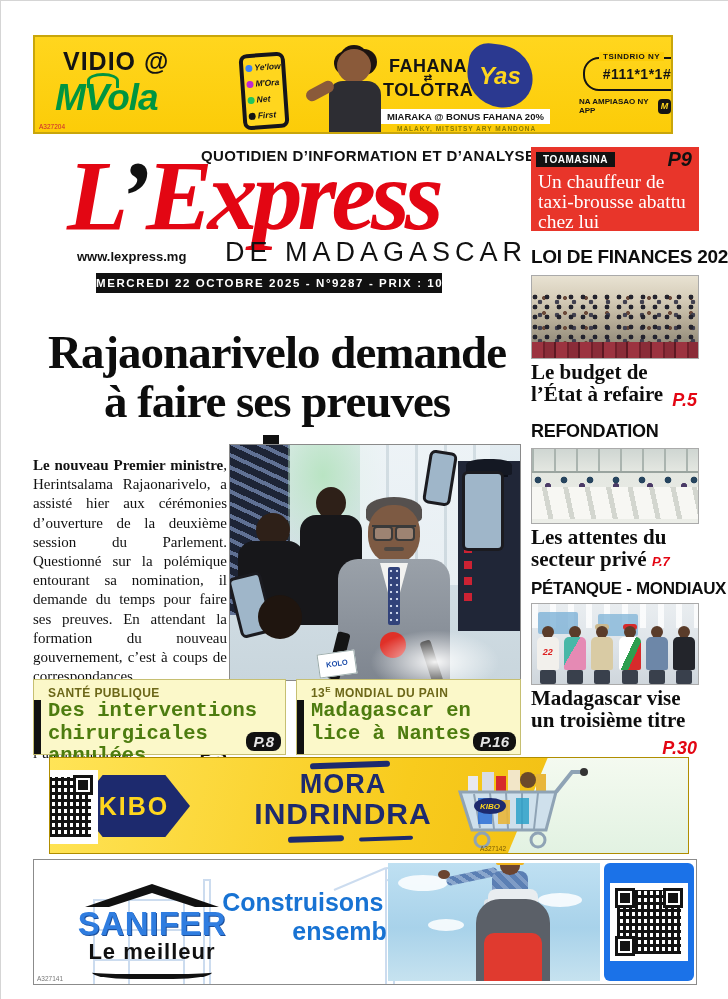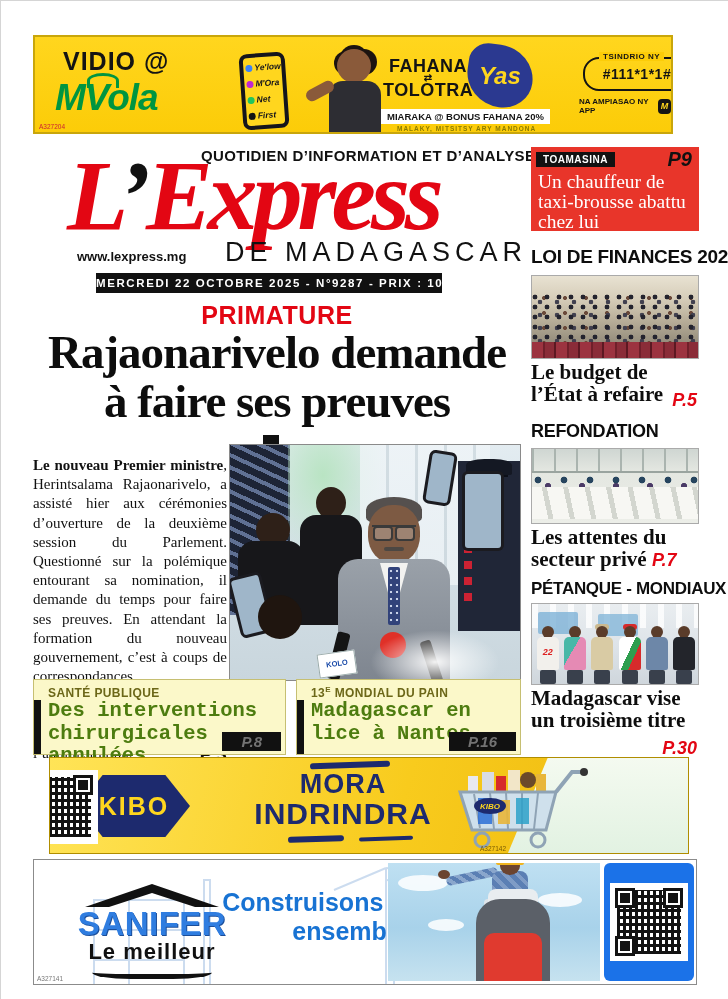--- a/index.html
+++ b/index.html
@@ -80,21 +80,21 @@
   .mp-glow{position:absolute;left:140px;bottom:-14px;width:130px;height:64px;background:radial-gradient(rgba(255,255,255,.95),rgba(255,255,255,0) 70%);}
 
   
   .sidebar{left:530px;top:146px;width:168px;height:618px;}
   .redbox{position:absolute;left:0;top:0;width:168px;height:84px;background:#e8352a;}
   .redbox .strip{position:absolute;left:5px;top:5px;background:#111;color:#fff;font-size:10px;font-weight:900;padding:2px 7px;letter-spacing:.5px;}
   .redbox .p9{position:absolute;right:7px;top:1px;font-size:20px;font-weight:900;font-style:italic;color:#111;}
   .redbox .h{position:absolute;left:7px;top:25px;width:155px;color:#fff;font-family:"Liberation Serif",serif;font-weight:400;font-size:19.5px;line-height:1.02;}
   .sb-kicker{position:absolute;left:0;font-size:18px;font-weight:900;color:#0d0d0d;letter-spacing:-.3px;white-space:nowrap;}
   .sb-head{position:absolute;left:0;width:168px;font-family:"Liberation Serif",serif;font-weight:700;font-size:21px;line-height:1.06;color:#0d0d0d;}
-  .sb-head .pg{font-size:18px;}
+  .sb-head .pg{font-size:13px;}
   .sb-head .pg-abs{position:absolute;right:2px;bottom:1px;font-size:18px;}
   .sb-photo{position:absolute;left:0;width:168px;overflow:hidden;border:1px solid #aaa;box-sizing:border-box;}
   .ph-parl{background:linear-gradient(180deg,#e8e2d2 0%,#d6cdb9 28%,#b7ad98 55%,#7c7668 100%);}
   .ph-parl .crowd{position:absolute;left:0;top:22%;width:100%;height:60%;
      background-image:radial-gradient(circle at 3px 3px,#23232e 2.1px,transparent 2.7px),
                       radial-gradient(circle at 8px 8px,#41404f 2px,transparent 2.6px),
                       radial-gradient(circle at 12px 4px,#6b4a3a 1.7px,transparent 2.3px);
      background-size:12px 10px,17px 13px,21px 15px;}
   .ph-parl .chairs{position:absolute;left:0;bottom:0;width:100%;height:20%;
      background:repeating-linear-gradient(90deg,#9c3340 0 11px,#6f1f2a 11px 13px,#8a2c38 13px 22px,#5c1822 22px 24px);}
@@ -115,21 +115,21 @@
   .fig .ft{position:absolute;top:11px;left:0;width:22px;height:33px;border-radius:5px 5px 2px 2px;font-size:9px;font-weight:900;font-style:italic;text-align:center;line-height:30px;}
   .fig .fl{position:absolute;top:44px;left:3px;width:16px;height:14px;background:#39404c;border-radius:2px;}
   .fig .cap{position:absolute;top:-2px;left:4px;width:14px;height:6px;border-radius:3px;}
 
   
   .teaser{background:#fbf8c9;border:1px solid #c6bf72;box-sizing:border-box;}
   .teaser::before{content:"";position:absolute;left:0;top:20px;bottom:0;width:7px;background:#111;}
   .teaser .tk{position:absolute;left:14px;top:5px;font-size:12px;font-weight:900;color:#6c6718;letter-spacing:.4px;}
   .teaser .tk sup{font-size:8px;}
   .teaser .th{position:absolute;left:14px;top:20px;right:6px;font-family:Liberation Mono, monospace;font-weight:700;font-size:20.5px;line-height:1.1;color:#4d7c0f;}
-  .teaser .tp{position:absolute;right:4px;bottom:3px;background:#111;color:#737373;font-size:15px;font-weight:900;font-style:italic;padding:1px 19px;}
+  .teaser .tp{position:absolute;right:4px;bottom:3px;background:#111;color:#e5e5e5;font-size:15px;font-weight:900;font-style:italic;padding:1px 7px;border-radius:8px;}
   .teaser1{left:32px;top:678px;width:253px;height:76px;}
   .teaser2{left:295px;top:678px;width:225px;height:76px;}
 
   
   .kibo-ad{left:48px;top:756px;width:640px;height:97px;background:linear-gradient(105deg,#ffe457 0%,#f8cb1d 55%,#edb70d 100%);border:1px solid #b08d00;box-sizing:border-box;overflow:hidden;}
   .kibo-right{position:absolute;right:0;top:0;width:180px;height:100%;background:linear-gradient(180deg,#f4faf0,#e2f2e2);clip-path:polygon(22% 0,100% 0,100% 100%,0 100%);}
   .kibo-hex{position:absolute;left:28px;top:17px;width:112px;height:62px;background:#1d2a6e;clip-path:polygon(22% 0,78% 0,100% 50%,78% 100%,22% 100%,0 50%);display:flex;align-items:center;justify-content:center;}
   .kibo-hex span{color:#ffd61e;font-weight:900;font-size:25px;letter-spacing:2px;}
   .mora{position:absolute;left:168px;top:12px;width:250px;text-align:center;color:#1d2a6e;font-weight:900;line-height:1.05;}
   .mora .m1{font-size:27px;letter-spacing:1px;}
@@ -229,21 +229,20 @@
     </div>
     <div class="abs ad-code">A327204</div>
   </div>
 
   <div class="abs mast-tagline">QUOTIDIEN D’INFORMATION ET D’ANALYSE</div>
   <div class="abs logo"><span>L</span><span class="apos">’</span><span>Express</span></div>
   <div class="abs website">www.lexpress.mg</div>
   <div class="abs demada">DE MADAGASCAR</div>
   <div class="abs datebar">MERCREDI 22 OCTOBRE 2025 - N°9287 - PRIX : 1000 ARIARY</div>
 
-  <div class="abs kicker-main">PRIMATURE</div>
   <div class="abs headline">
     <span>Rajaonarivelo demande</span><br>
     <span>à faire ses preuves</span>
   </div>
   <p class="abs lead"><b>Le nouveau Premier ministre</b><span>, Herintsalama Rajaonarivelo, a assisté hier aux cérémonies d’ouverture de la deuxième session du Parlement. Questionné sur la polémique entourant sa nomination, il demande du temps pour faire ses preuves. En attendant la formation du nouveau gouvernement, c’est à coups de correspondances administratives et de communiqués qu’il démontre une prise en main ferme de l’administration.</span> <span class="p3">P.3</span></p>
 
   <div class="abs mp-tab"></div>
   <div class="abs main-photo">
     <div class="mp-screenwall"></div>
     <div class="mp-curtain"></div>

